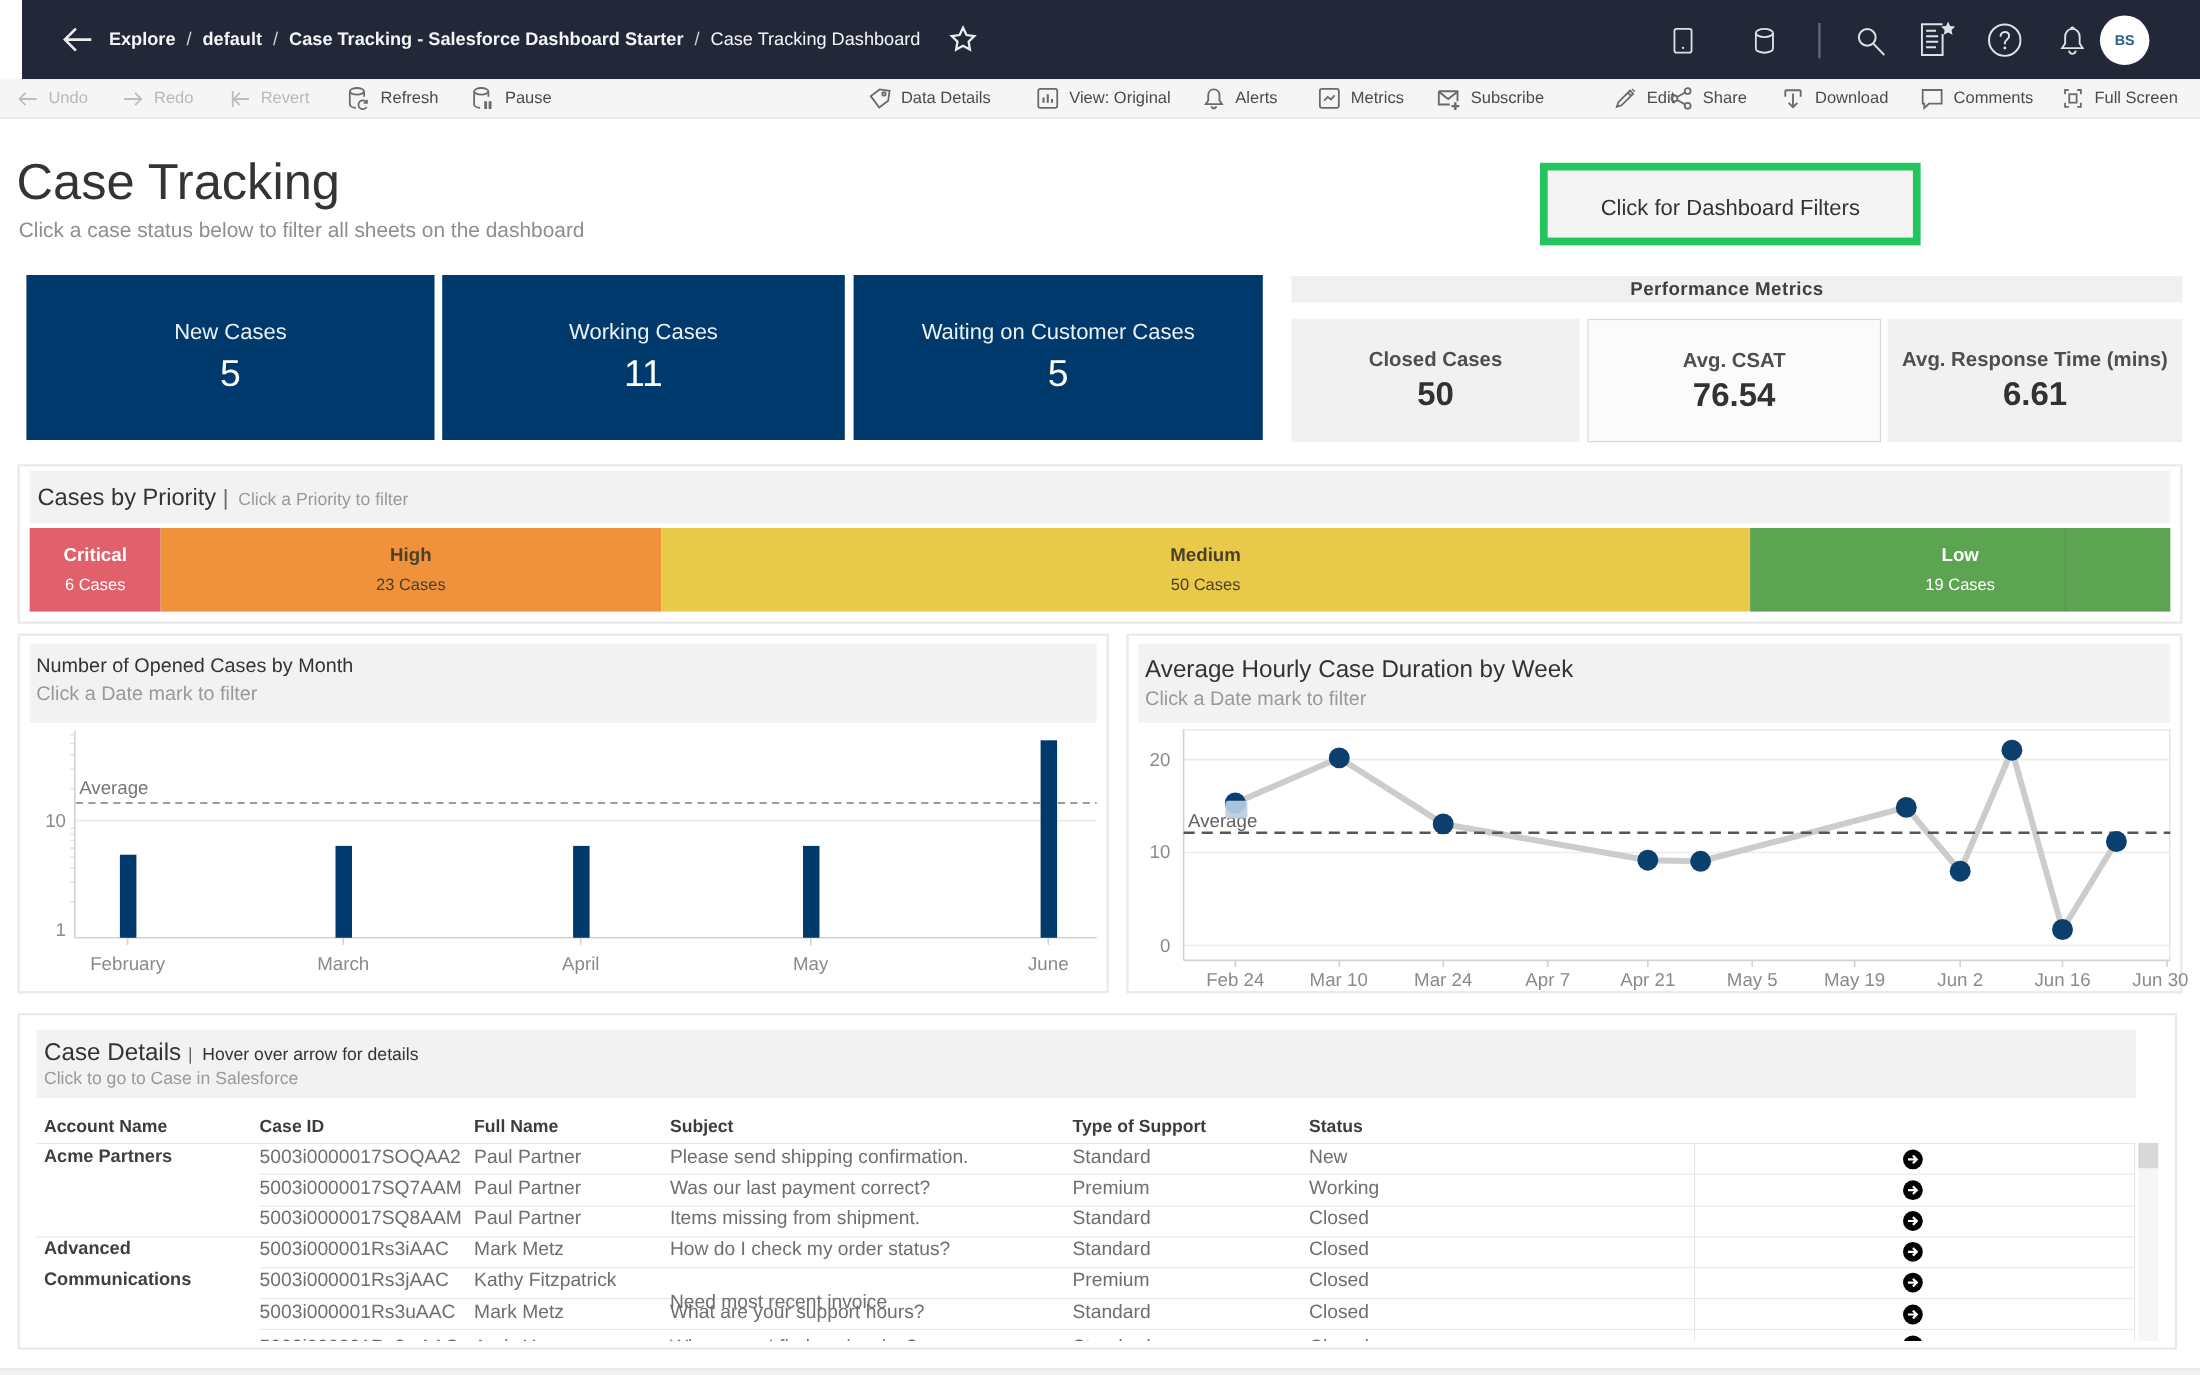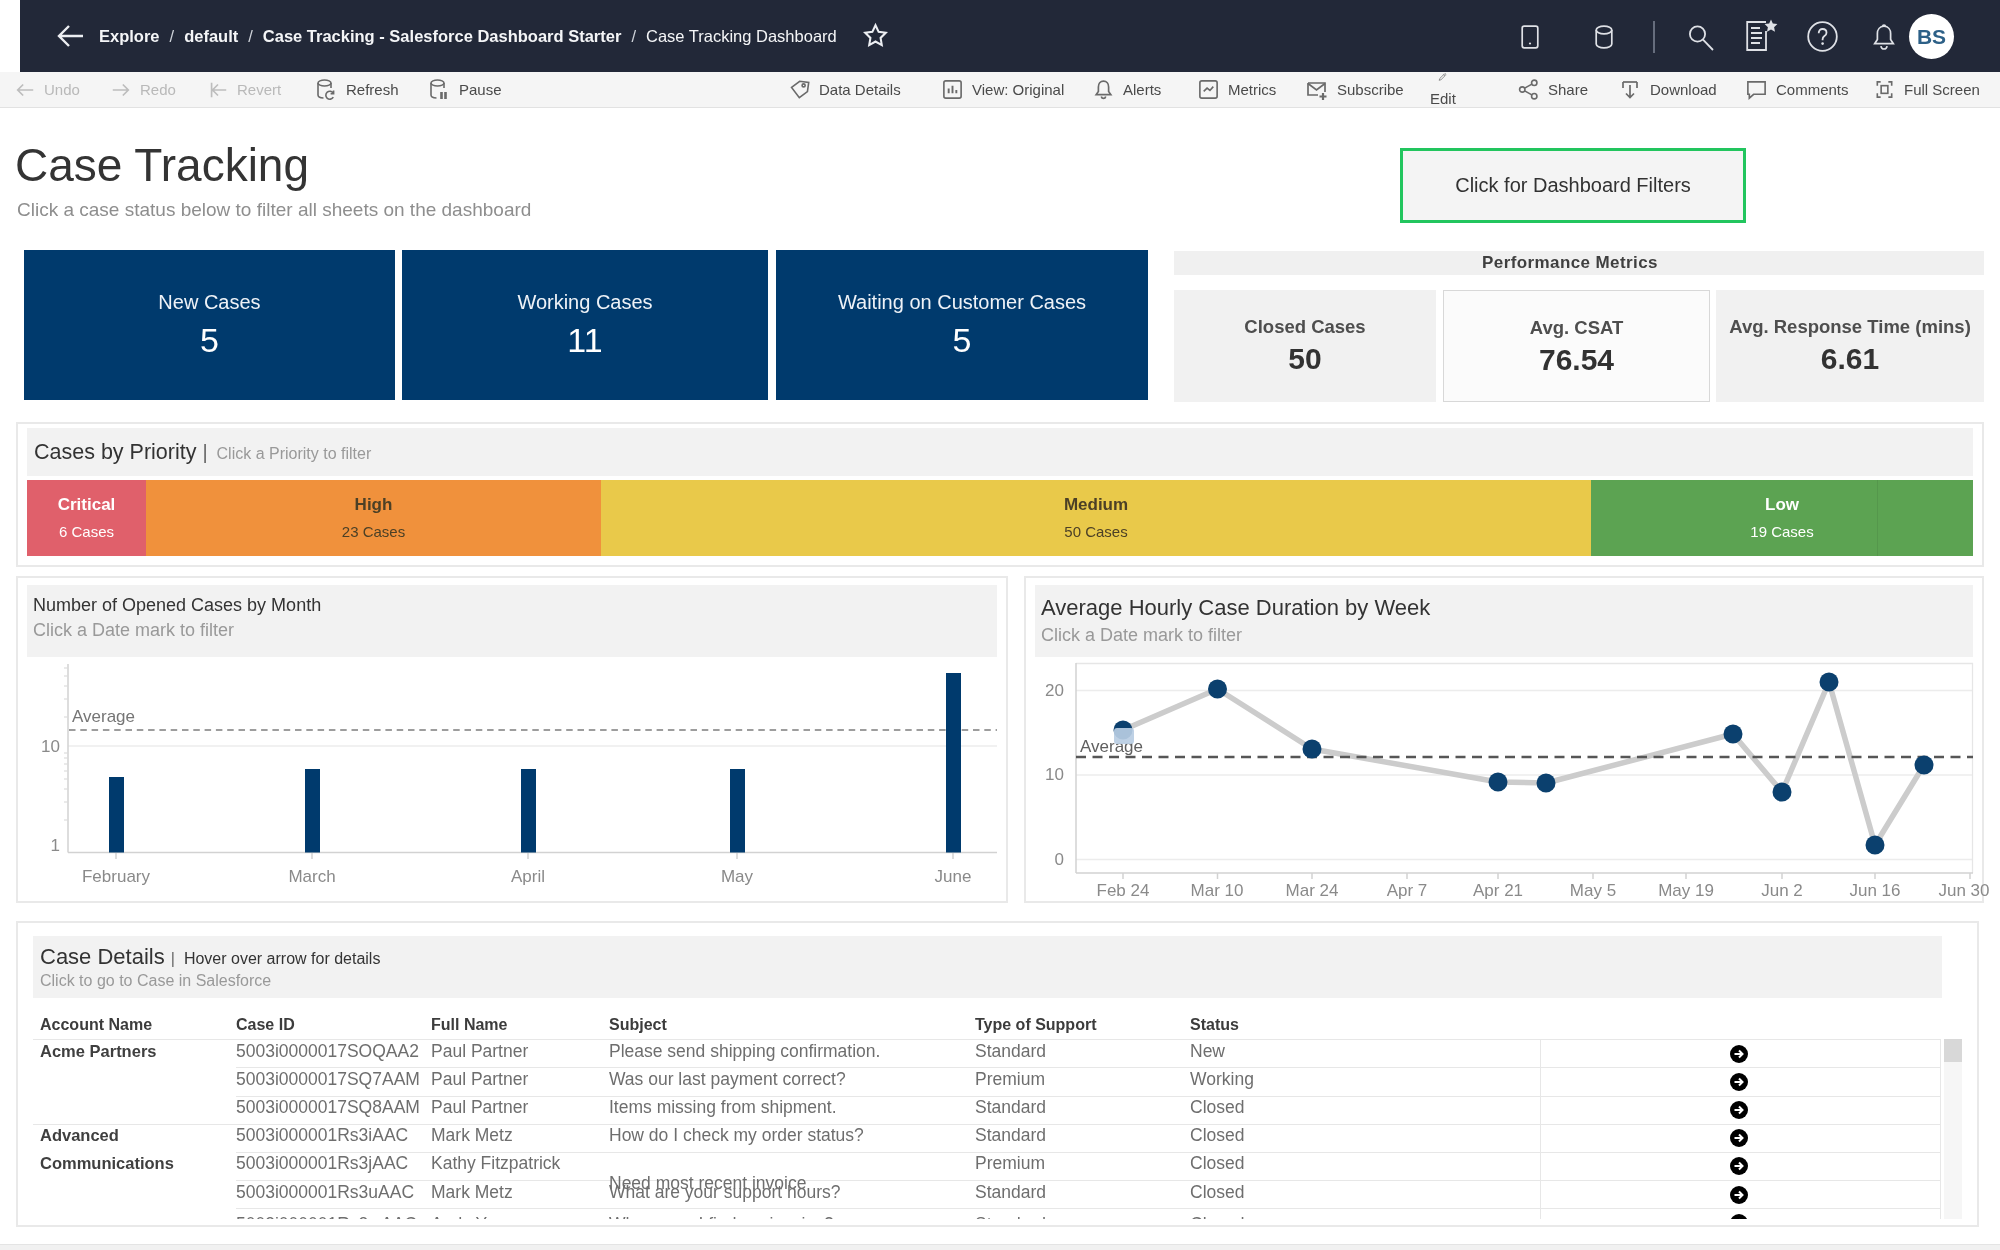--- a/index.html
+++ b/index.html
@@ -7,31 +7,31 @@
   body { font-family:"Liberation Sans", sans-serif; background:#fff; position:relative; }
   #page { position:absolute; top:0; left:0; width:2000px; height:1250px; }
   .abs { position:absolute; }
 
   
   #topnav { position:absolute; top:0; left:0; width:2000px; height:72px; background:#222838;margin-left:20px; }
   #topnav .crumb { position:absolute; top:0; height:72px; line-height:72px; color:#f4f5f7; font-size:16.5px; white-space:nowrap; }
   .crumb b { font-weight:bold; }
   .crumb .sep { color:#cfd3da; font-weight:400; padding:0 10px; }
   .navicon { position:absolute; top:18px; width:36px; height:36px; }
-  #avatar { position:absolute; top:14px; left:1909px; width:45px; height:45px; border-radius:50%; background:#fff; color:#2d6087; font-size:21px; font-weight:bold; text-align:center; line-height:45px; }
+  #avatar { position:absolute; top:14px; left:1909px; width:45px; height:45px; border-radius:50%; background:#fff; color:#2d6087; font-size:13px; font-weight:bold; text-align:center; line-height:45px; }
 
   
   #toolbar { position:absolute; top:72px; left:0; width:2000px; height:36px; background:#f5f5f5; border-bottom:1px solid #e2e2e2; }
   .titem { position:absolute; top:0; height:35px; display:flex; align-items:center; gap:8px; font-size:15px; color:#4a4a4a; white-space:nowrap; }
   .titem.dis { color:#b9b9b9; }
 
   
   #h1 { position:absolute; left:15px; top:138px; font-size:46px; color:#343434; letter-spacing:0px; }
   #h1sub { position:absolute; left:17px; top:199px; font-size:19px; color:#8e8e8e; }
-  #filterbtn { position:absolute; left:1400px; top:148px; width:346px; height:75px; background:#f4f4f4; border:3px solid #22c55e; color:#323232; font-size:20px; text-align:center; line-height:69px; }
+  #filterbtn { position:absolute; left:1400px; top:148px; width:346px; height:75px; background:#f4f4f4; border:7px solid #22c55e; color:#323232; font-size:20px; text-align:center; line-height:69px; }
 
   
   .navycard { position:absolute; top:250px; height:150px; background:#003a6d; color:#fff; text-align:center; }
   .navycard .lbl { margin-top:41px; font-size:20px; color:#eef2f7; }
   .navycard .val { margin-top:7px; font-size:34px; color:#fff; }
 
   
   #pmhead { position:absolute; left:1174px; top:251px; width:810px; height:24px; background:#f0f0f0; text-align:center; font-size:17px; font-weight:bold; letter-spacing:0.4px; color:#3f3f3f; line-height:24px; padding-right:18px; }
   .pmcard { position:absolute; top:290px; height:112px; background:#f1f1f1; text-align:center; }
   .pmcard .lbl { margin-top:26px; font-size:18.5px; font-weight:bold; color:#4e4e4e; }
@@ -167,21 +167,21 @@
       <span>Metrics</span>
     </div>
     <div class="titem" style="left:1305px;">
       <svg width="24" height="24" viewBox="0 0 24 24" fill="none" stroke="#6a6a6a" stroke-width="1.7">
         <path d="M3 5 H20 V14 M3 5 V17 H13"></path>
         <path d="M3 5.5 L11.5 12 L20 5.5"></path>
         <path d="M18 15 V22 M14.5 18.5 H21.5" stroke-width="2.2"></path>
       </svg>
       <span>Subscribe</span>
     </div>
-    <div class="titem" style="left:1430px;flex-direction:column;">
+    <div class="titem" style="left:1466px;">
       <svg width="23" height="23" viewBox="0 0 24 24" fill="none" stroke="#6a6a6a" stroke-width="1.7">
         <path d="M4 20 L5.5 15.5 L16.5 4.5 L19.5 7.5 L8.5 18.5 L4 20 Z M14.5 6.5 L17.5 9.5"></path>
         <path d="M18.5 3 L21 5.5" stroke-width="1.4"></path>
       </svg>
       <span>Edit</span>
     </div>
     <div class="titem" style="left:1517px;">
       <svg width="23" height="23" viewBox="0 0 24 24" fill="none" stroke="#6a6a6a" stroke-width="1.7">
         <circle cx="18" cy="5" r="2.8"></circle>
           <circle cx="5.5" cy="12" r="2.8"></circle>

